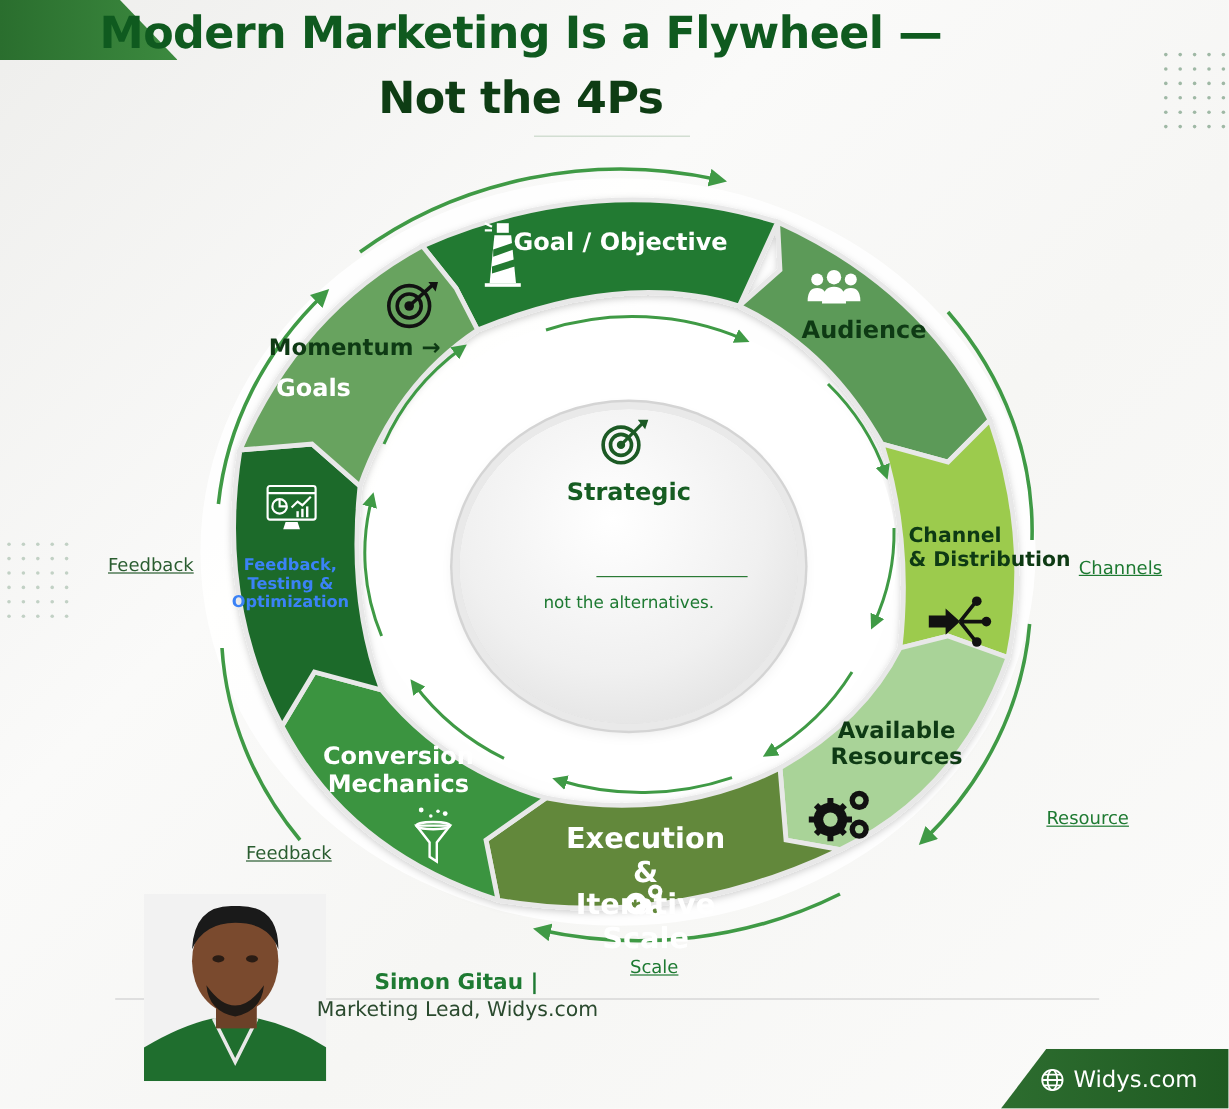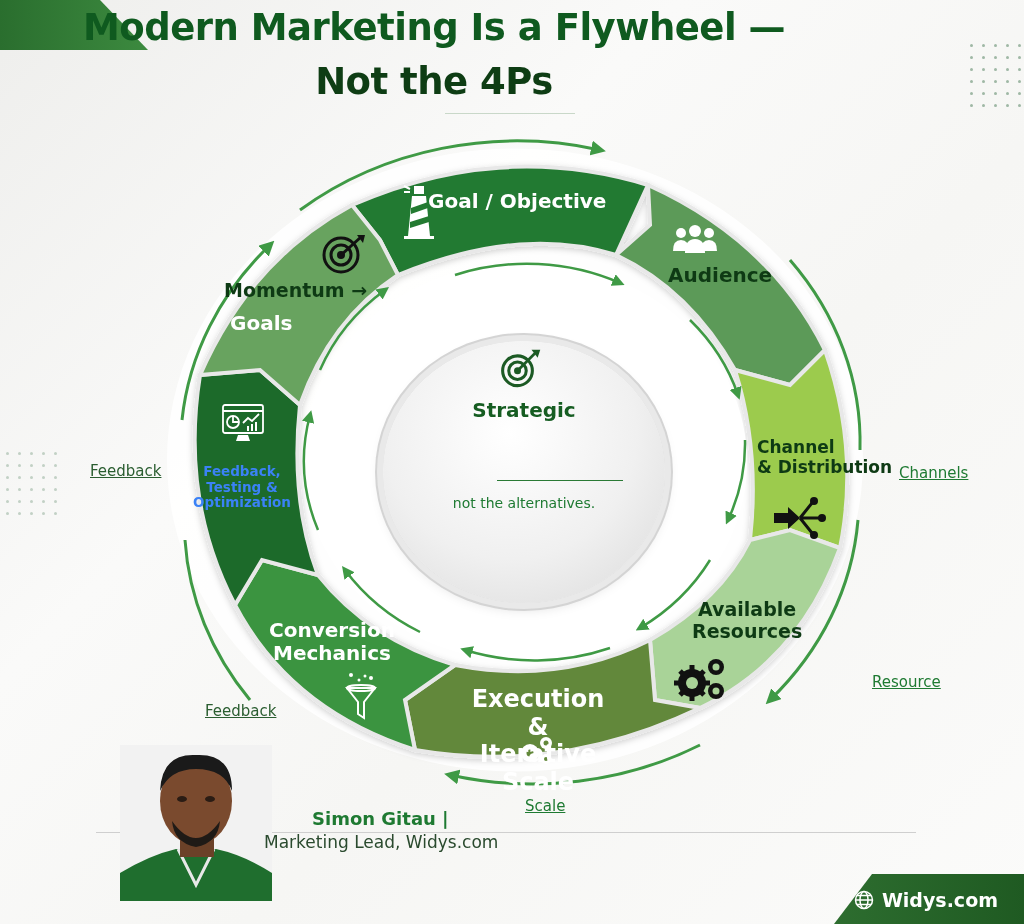--- a/index.html
+++ b/index.html
@@ -25,21 +25,21 @@
     box-shadow:0 0 0 6px #e9e9e9,0 0 0 8px #d4d4d4,0 4px 14px rgba(0,0,0,0.18);}
   #center-title{position:absolute;left:393px;top:398px;width:262px;text-align:center;font-family:"DejaVu Sans",sans-serif;
     font-weight:bold;font-size:20px;line-height:1.22;color:#165d22;}
   #center-rule{position:absolute;left:497px;top:480px;width:126px;height:1px;background:#2a7a35;}
   #center-sub{position:absolute;left:413px;top:493px;width:222px;text-align:center;font-family:"DejaVu Sans",sans-serif;
     font-size:14px;line-height:1.55;color:#1e7a32;}
   #footer-rule{left:96px;top:832px;width:820px;height:1px;background:#cfcfcf;}
   #author-name{left:312px;top:808px;font-family:"DejaVu Sans",sans-serif;font-weight:bold;font-size:18px;color:#1e7a32;}
   #author-role{left:264px;top:832px;font-family:"DejaVu Sans",sans-serif;font-size:17px;color:#2a4a2e;}
   #photo{left:120px;top:745px;width:152px;height:156px;overflow:hidden;}
-  #brand{right:26px;bottom:13px;color:#fff;font-family:"DejaVu Sans",sans-serif;font-weight:bold;font-size:19px;display:flex;align-items:center;gap:8px;}
+  #brand{right:26px;bottom:13px;color:#fff;font-family:"DejaVu Sans",sans-serif;font-weight:normal;font-size:19px;display:flex;align-items:center;gap:8px;}
 </style>
 </head>
 <body>
 
 <div id="corner-tl" class="abs"></div>
 
 <div id="title1" class="abs title">Modern Marketing Is a Flywheel —</div>
 <div id="title2" class="abs title">Not the 4Ps</div>
 <div id="title-rule" class="abs"></div>
 

